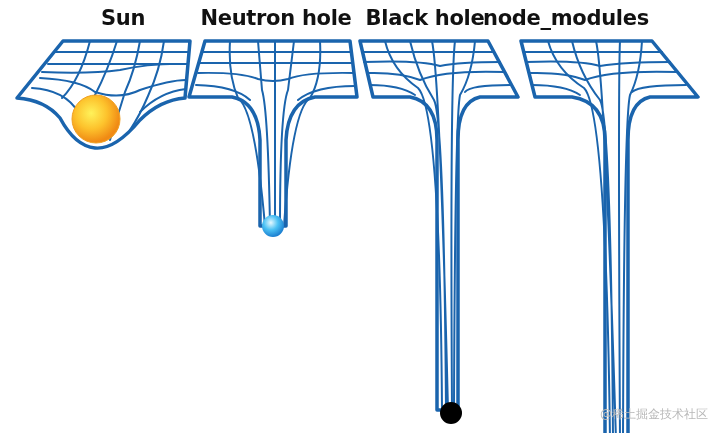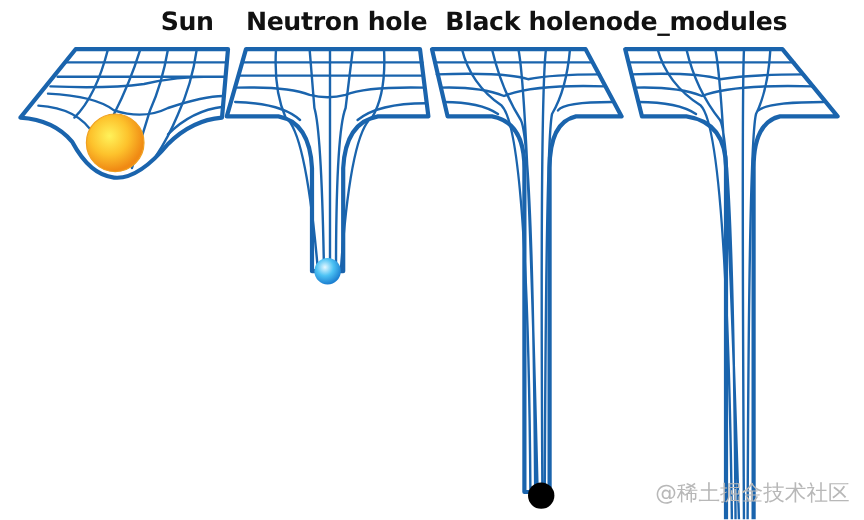--- a/index.html
+++ b/index.html
@@ -1,19 +1,19 @@
 <!DOCTYPE html>
 <html><head>
   <meta charset="utf-8">
   <style>
     html, body { margin: 0; padding: 0; background: #ffffff; }
     body { width: 720px; height: 433px; position: relative; overflow: hidden; font-family: "DejaVu Sans", sans-serif; }
-    .label { position: absolute; top: 6px; font-weight: bold; font-size: 21px; color: #111; text-align: right; white-space: nowrap; letter-spacing: -0.3px; }
+    .label { position: absolute; top: 6px; font-weight: bold; font-size: 21px; color: #111; text-align: center; white-space: nowrap; letter-spacing: -0.3px; }
     svg.art { position: absolute; left: 0; top: 0; }
-    .wm { position: absolute; right: 12px; bottom: 10px; font-size: 18px; color: #b8b8b8; font-family: "DejaVu Sans", sans-serif; margin-top: 23px; }
+    .wm { position: absolute; right: 12px; bottom: 10px; font-size: 12px; color: #b8b8b8; font-family: "DejaVu Sans", sans-serif; margin-top: 23px; }
   </style>
 </head>
 <body>
 
 <div class="label" style="left:68px;width:110px;">Sun</div>
 <div class="label" style="left:196px;width:160px;">Neutron hole</div>
 <div class="label" style="left:360px;width:130px;">Black hole</div>
 <div class="label" style="left:476px;width:180px;">node_modules</div>
 
 <svg class="art" width="720" height="433" viewBox="0 0 720 433">

